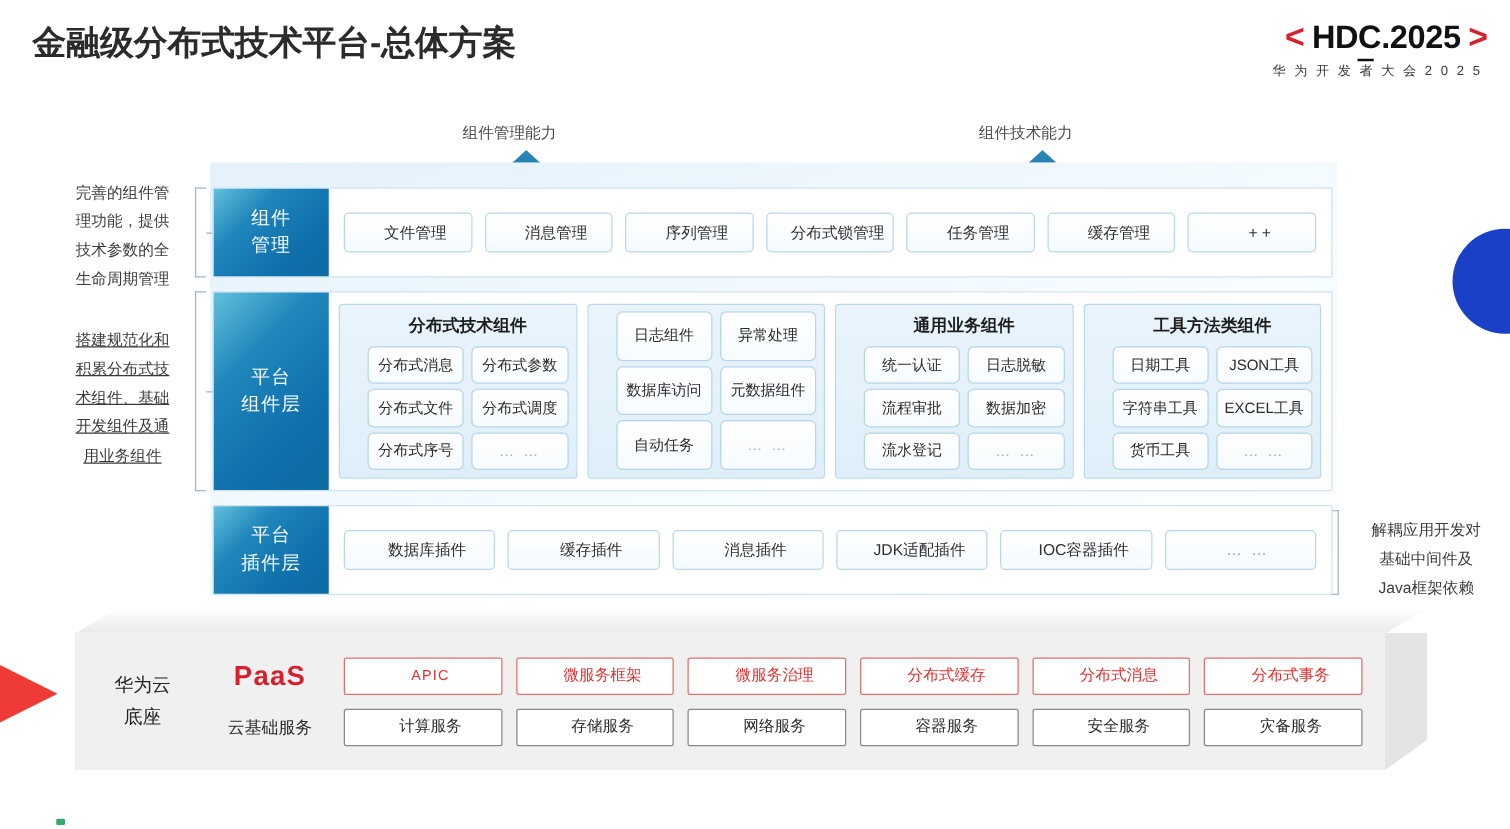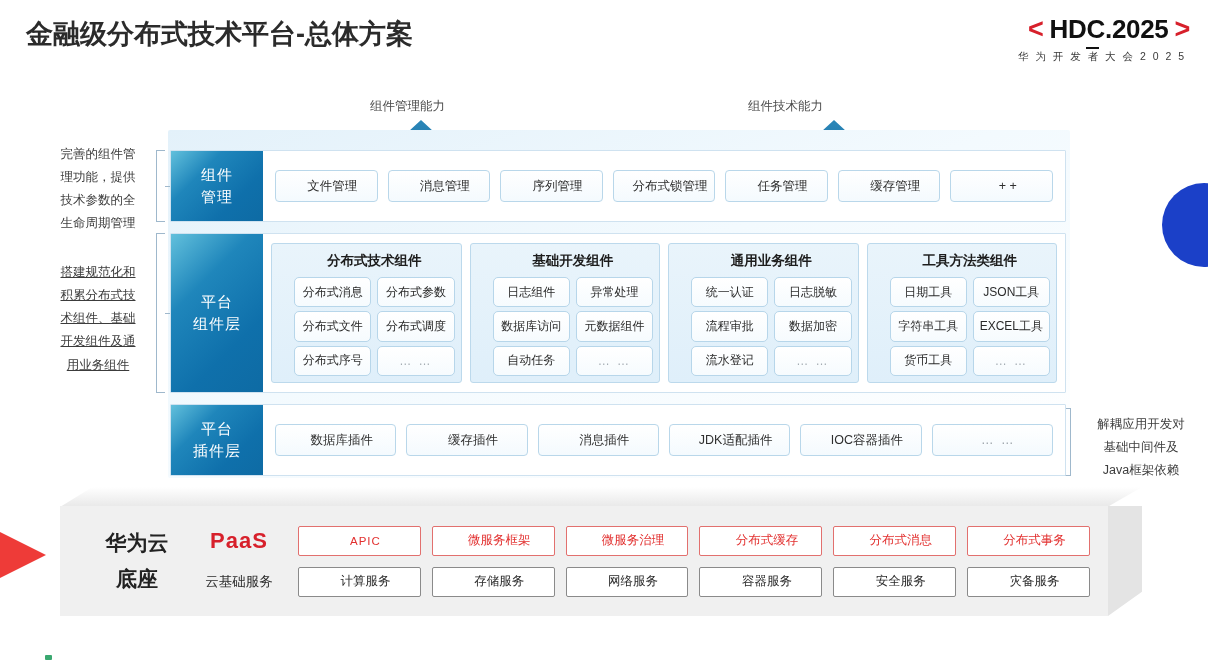--- a/index.html
+++ b/index.html
@@ -171,21 +171,21 @@
     position: absolute; left: 1108px; top: 506px; width: 34px; height: 110px;
     background: #e4e4e4;
     clip-path: polygon(0% 0%, 100% 0%, 100% 78%, 0% 100%);
   }
   .paas-inner {
     position: absolute; left: 60px; top: 506px; width: 1048px; height: 110px;
     display: flex; align-items: center;
   }
   .paas-brand {
     flex: 0 0 auto; width: 108px; text-align: center;
-    font-size: 21px; font-weight: bold; color: #222; line-height: 1.7; margin-left: 23px;
+    font-size: 15px; font-weight: normal; color: #222; line-height: 1.7;
   }
   .paas-rows { flex: 1 1 auto; display: flex; flex-direction: column; gap: 9px; padding-right: 18px; }
   .paas-line { display: flex; align-items: center; gap: 11px; height: 32px; }
   .paas-tag {
     flex: 0 0 auto; width: 96px; text-align: center; white-space: nowrap;
   }
   .paas-tag.red { color: #d7202b; font-size: 22px; font-weight: bold; letter-spacing: 1px; }
   .paas-tag.dark { color: #2b2b2b; font-size: 13.5px; }
   .paas-chip {
     flex: 1 1 0; height: 30px;
@@ -216,21 +216,21 @@
     </div>
     <div class="hdc-sub">华 为 开 发 者 大 会 2 0 2 5</div>
   </div>
 
   <div class="blue-blob"></div>
   <div class="red-wedge"></div>
   <div class="green-dot"></div>
 
   <div class="arrow-label" style="left:370px; top:98px;">组件管理能力</div>
   <div class="up-arrow" style="left:399px; top:120px;"></div>
-  <div class="arrow-label" style="left:748px; top:98px;">组件技术能力</div>
+  <div class="arrow-label" style="left:783px; top:98px;">组件技术能力</div>
   <div class="up-arrow" style="left:812px; top:120px;"></div>
 
   <div class="backing-skew"></div>
   <div class="backing"></div>
 
   <div class="side-note" style="left:38px; top:143px; width:120px;">
     <div>完善的组件管</div>
     <div>理功能，提供</div>
     <div>技术参数的全</div>
     <div>生命周期管理</div>
@@ -286,21 +286,20 @@
               <div class="cell">分布式文件</div>
               <div class="cell">分布式调度</div>
             </div>
             <div class="group-line">
               <div class="cell">分布式序号</div>
               <div class="cell dots">… …</div>
             </div>
           </div>
         </div>
         <div class="group">
-          <div class="group-title">基础开发组件</div>
           <div class="group-grid">
             <div class="group-line">
               <div class="cell">日志组件</div>
               <div class="cell">异常处理</div>
             </div>
             <div class="group-line">
               <div class="cell">数据库访问</div>
               <div class="cell">元数据组件</div>
             </div>
             <div class="group-line">

